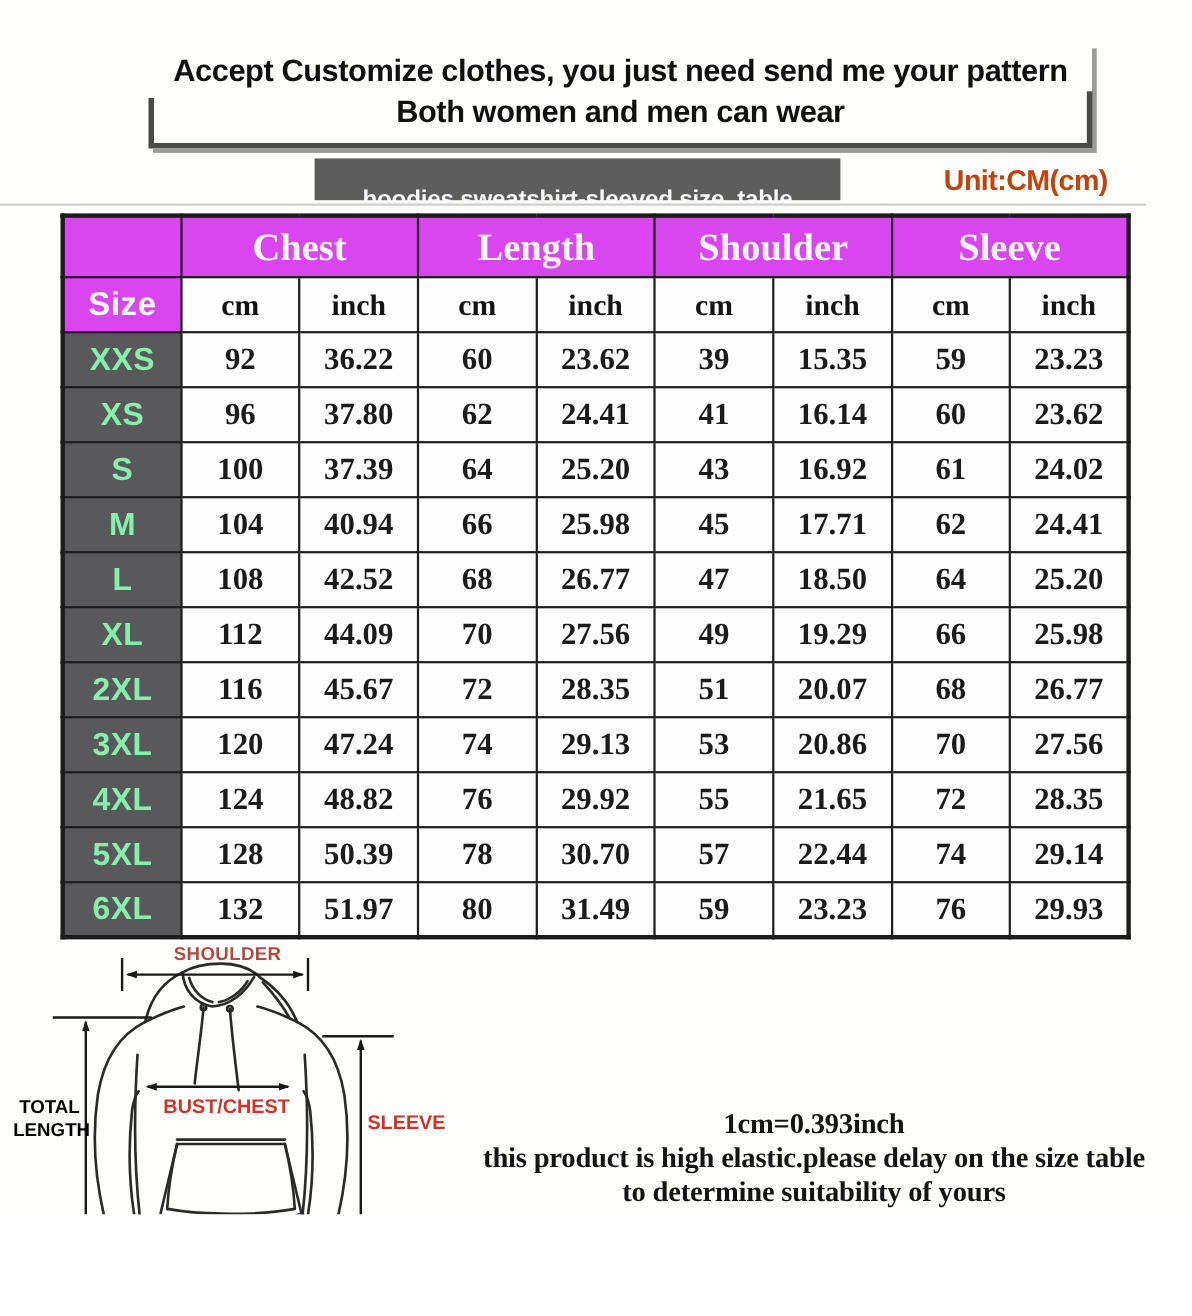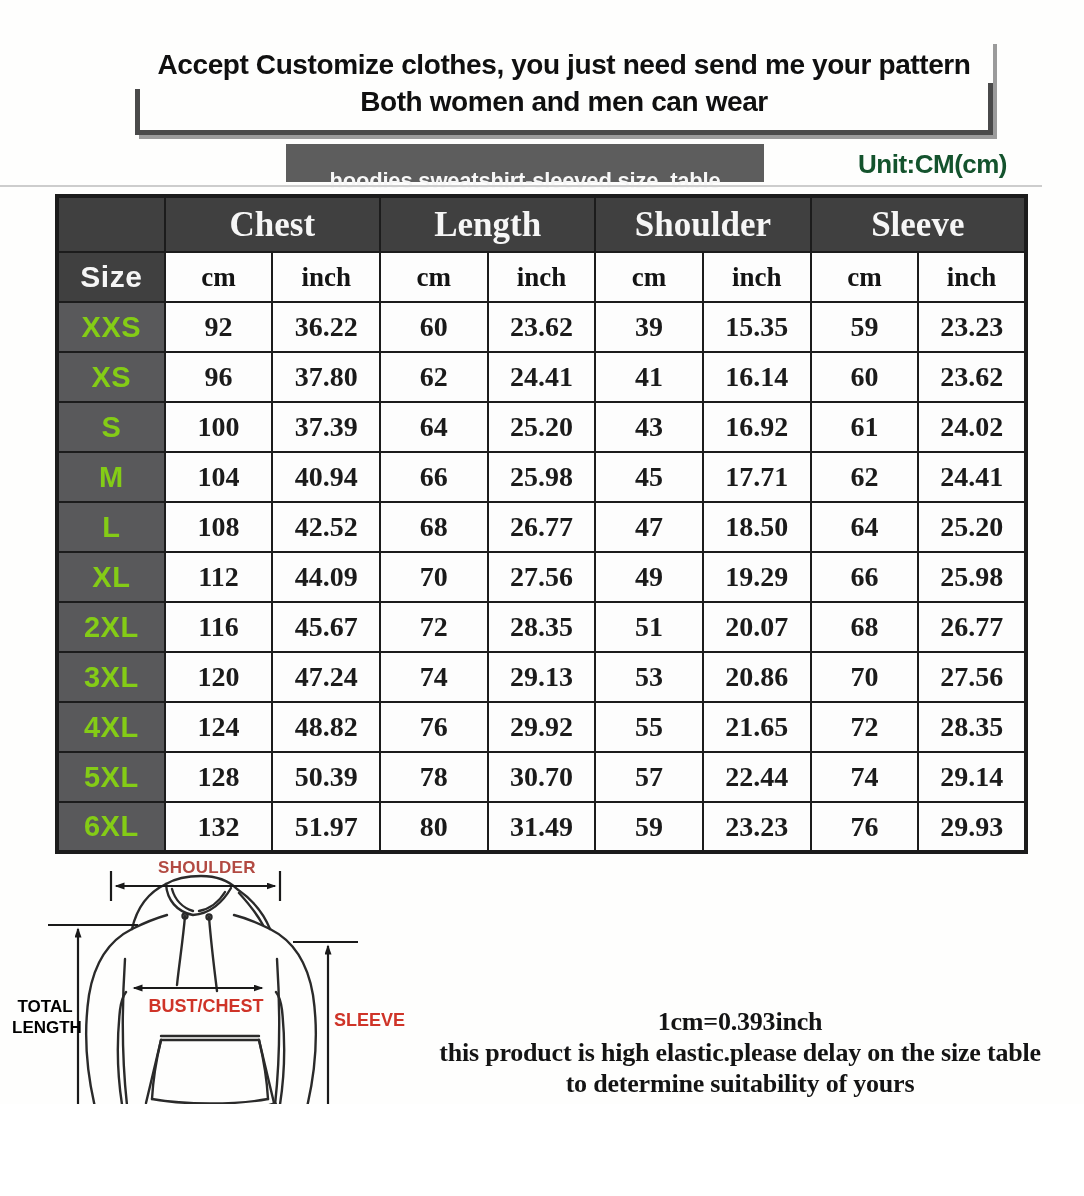--- a/index.html
+++ b/index.html
@@ -7,34 +7,34 @@
 
   
   .header-box{position:absolute;left:135px;top:40px;width:858px;height:90px;border-bottom:5px solid #4a4a4a;box-shadow:4px 4px 0 #9b9b9b;text-align:center;}
   .header-box::before{content:"";position:absolute;left:0;bottom:0;width:5px;height:46%;background:#4a4a4a;}
   .header-box::after{content:"";position:absolute;right:0;bottom:0;width:5px;height:52%;background:#4a4a4a;}
   .header-line{font-weight:bold;color:#101010;font-size:28px;line-height:37px;letter-spacing:-0.4px;white-space:nowrap;}
   .header-line:first-child{margin-top:6px;}
 
   
   .title-bar{position:absolute;left:286px;top:144px;width:478px;height:38px;background:#5d5d5d;color:#f7f7f7;display:flex;align-items:center;justify-content:center;font-weight:bold;font-size:22px;letter-spacing:-0.2px;white-space:pre;}
-  .unit-label{position:absolute;left:858px;top:149px;width:160px;font-weight:bold;font-size:26px;color:#14532d;letter-spacing:-0.5px;}
+  .unit-label{position:absolute;left:858px;top:149px;width:160px;font-weight:bold;font-size:26px;color:#c2410c;letter-spacing:-0.5px;}
   .thin-line{position:absolute;left:0;top:185px;width:1042px;height:2px;background:#cdcdcd;}
 
   
   table.size-table{position:absolute;left:55px;top:194px;width:973px;border-collapse:collapse;table-layout:fixed;background:#fdfdfd;border:4px solid #1c1c1c;}
   table.size-table th, table.size-table td{border:2.5px solid #1c1c1c;text-align:center;vertical-align:middle;padding:0;}
   tr.group-row{height:56px;}
   tr.subhead-row{height:50px;}
   table.size-table tbody tr{height:50px;}
-  .dark-cell{background:#404040;color:#f6f6f6;}
+  .dark-cell{background:#d946ef;color:#f6f6f6;}
   th.group-cell{font-family:"Liberation Serif",serif;font-size:35px;font-weight:bold;}
   th.size-head{font-size:30px;font-weight:bold;letter-spacing:0.5px;}
   th.unit-cell{background:#fdfdfd;color:#141414;font-family:"Liberation Serif",serif;font-size:27px;font-weight:bold;}
-  td.size-cell{background:#59595b;color:#84cc16;font-size:29px;font-weight:bold;letter-spacing:0.5px;}
+  td.size-cell{background:#59595b;color:#86efac;font-size:29px;font-weight:bold;letter-spacing:0.5px;}
   td.num-cell{background:#fdfdfd;color:#1b1b1b;font-family:"Liberation Serif",serif;font-size:28px;font-weight:bold;}
 
   
   .diagram{position:absolute;left:10px;top:855px;width:430px;height:340px;}
   .diagram svg{position:absolute;left:0;top:0;}
   .diag-label{position:absolute;font-weight:bold;text-align:center;}
   .lbl-shoulder{left:148px;top:3px;width:92px;font-size:17px;color:#b24a42;letter-spacing:0.3px;}
   .lbl-total{left:2px;top:141px;width:66px;font-size:17px;line-height:21px;color:#000000;}
   .lbl-bust{left:138px;top:141px;width:116px;font-size:18px;color:#cf3428;text-align:center;}
   .lbl-sleeve{left:324px;top:155px;width:80px;font-size:18px;color:#cf3428;text-align:left;}

